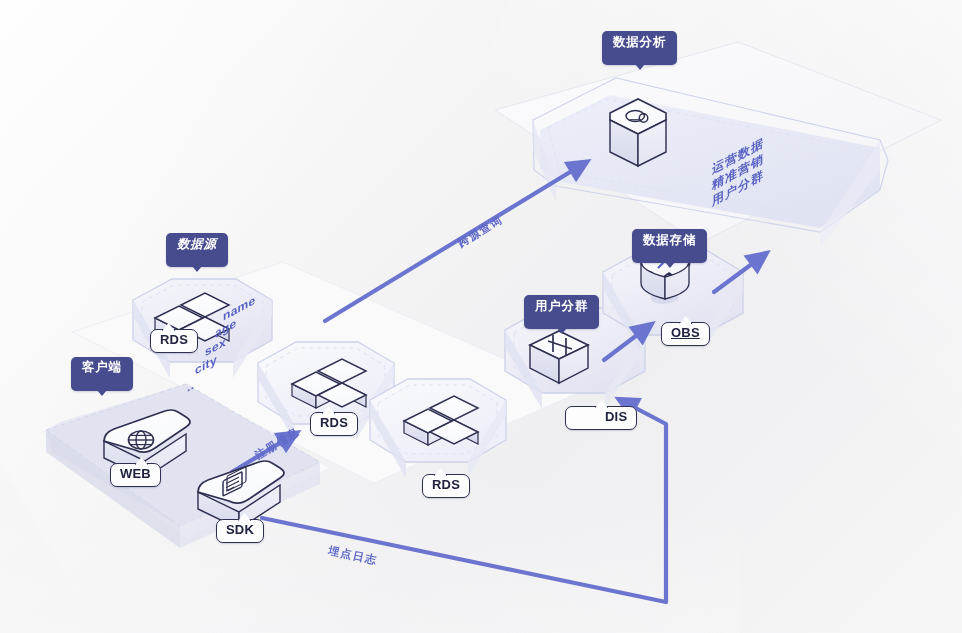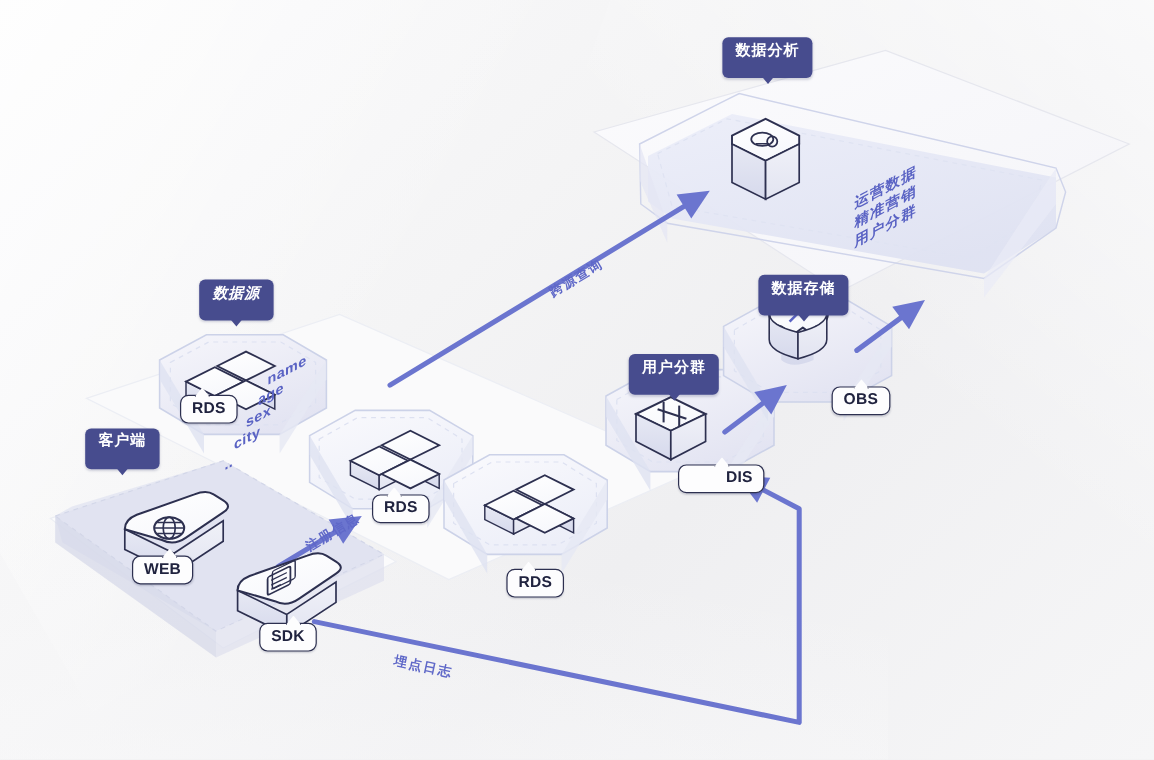--- a/index.html
+++ b/index.html
@@ -274,22 +274,22 @@
       </g>
     </g>
   </svg>
 
   <div class="badge" style="left:602px;top:31px;">数据分析</div>
   <div class="badge" style="left:632px;top:229px;">数据存储</div>
   <div class="badge" style="left:524px;top:295px;">用户分群</div>
   <div class="badge" style="left:166px;top:233px;font-style:italic;">数据源</div>
   <div class="badge" style="left:71px;top:357px;font-family:Liberation Mono, monospace;">客户端</div>
 
-  <div class="chip tail-c" style="left:693px;top:322px;">OBS</div>
-  <div class="chip tail-c" style="left:565px;top:387px;padding-left:39px;">DIS</div>
+  <div class="chip tail-c" style="left:661px;top:322px;text-decoration:underline;">OBS</div>
+  <div class="chip tail-c" style="left:565px;top:406px;padding-left:39px;">DIS</div>
   <div class="chip" style="left:150px;top:329px;">RDS</div>
   <div class="chip" style="left:310px;top:412px;">RDS</div>
   <div class="chip" style="left:422px;top:474px;">RDS</div>
   <div class="chip tail-r" style="left:110px;top:463px;">WEB</div>
   <div class="chip tail-r" style="left:216px;top:519px;text-align:right;">SDK</div>
 
   <div class="fields" style="left:201px;top:308px;">
     <span class="f0">name</span>
     <span class="f1">age</span>
     <span class="f2">sex</span>

